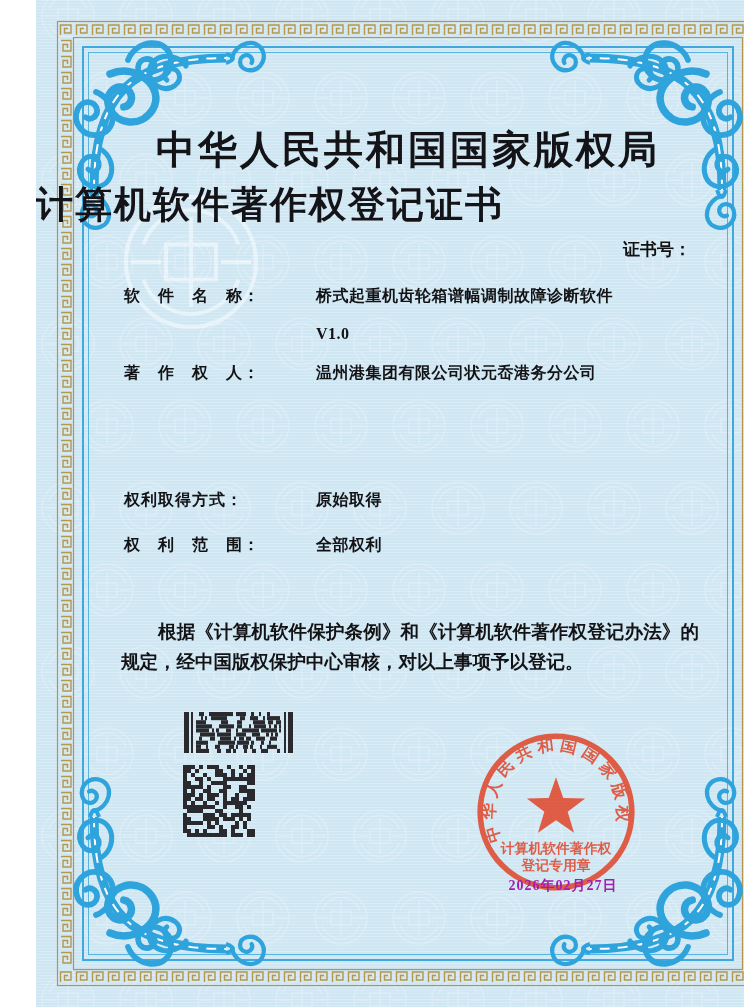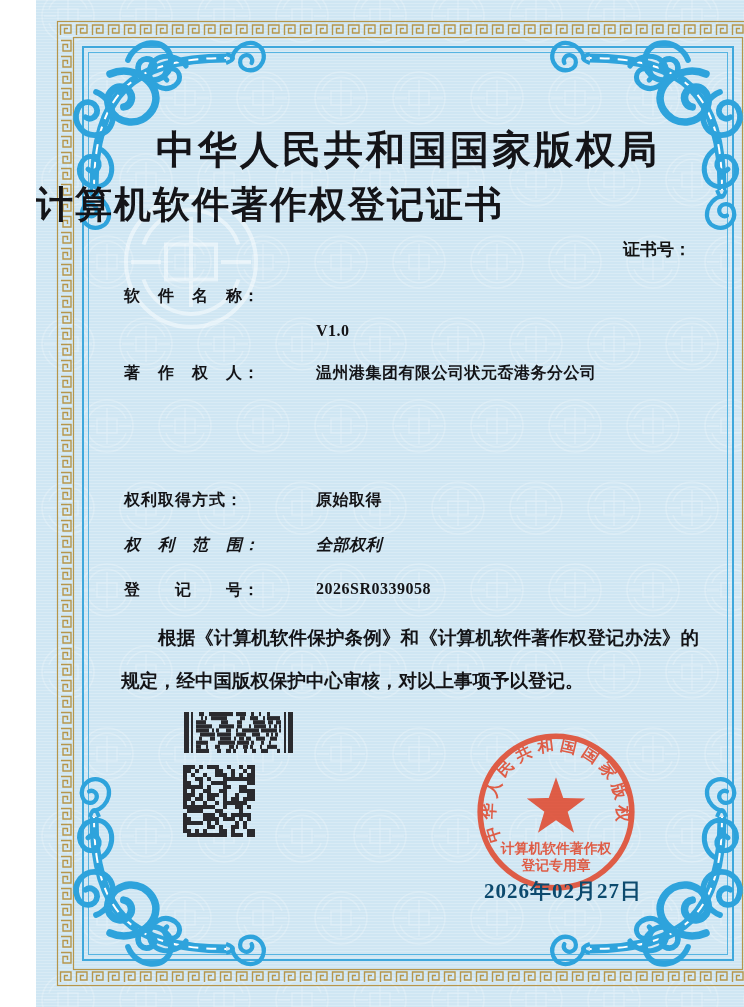--- a/index.html
+++ b/index.html
@@ -20,29 +20,29 @@
   .blue-frame-inner{position:absolute;left:52px;top:52px;right:52px;bottom:52px;border:1px solid #56b4e2;pointer-events:none;}
   .title1{position:absolute;left:0;top:123px;width:744px;text-align:center;
     font-size:39px;font-weight:bold;letter-spacing:3px;color:#141418;}
   .title2{position:absolute;left:0;top:180px;width:744px;text-align:left;
     font-size:37px;font-weight:bold;letter-spacing:2px;color:#141418;}
   .certno{position:absolute;top:238px;right:89px;font-size:17px;font-weight:bold;
     display:flex;gap:14px;color:#111;flex-direction:column;}
   .field-row{position:absolute;left:88px;display:flex;font-weight:bold;font-size:16px;color:#131316;}
   .field-label{white-space:pre;width:192px;flex:0 0 192px;letter-spacing:1px;}
   .field-value{white-space:pre-line;letter-spacing:.5px;}
-  .row1{top:286px;} .row2{top:363px;} .row3{top:490px;} .row4{top:535px;font-style:italic;} .row5{top:580px;}
+  .row1{top:286px;} .row2{top:363px;} .row3{top:490px;} .row4{top:535px;} .row5{top:580px;}
   .statement{position:absolute;left:85px;top:617px;width:578px;
-    font-size:18.5px;font-weight:bold;line-height:43px;text-indent:2em;
+    font-size:18.5px;font-weight:bold;line-height:30px;text-indent:2em;
     text-align:justify;color:#131316;}
   .barcode{position:absolute;left:148px;top:712px;}
   .matrix{position:absolute;left:147px;top:765px;}
   .seal{position:absolute;left:436px;top:728px;}
   .date{position:absolute;left:438px;top:877px;width:178px;text-align:center;
-    font-size:21px;font-weight:bold;letter-spacing:1px;color:#0c4a6e;}
+    font-size:14px;font-weight:bold;letter-spacing:1px;color:#a21caf;}
 </style>
 </head>
 <body>
 
 <div class="page">
 
   <svg class="layer" width="744" height="1007" aria-hidden="true">
     <defs>
       <g id="emblem" stroke="#ffffff" fill="none" stroke-width="1.6">
         <circle r="26"></circle>
@@ -433,38 +433,34 @@
 
   <div class="title1">中华人民共和国国家版权局</div>
   <div class="title2">计算机软件著作权登记证书</div>
 
   <div class="certno">
     <span>证书号：</span>
   </div>
 
   <div class="field-row row1">
     <span class="field-label">软　件　名　称：</span>
-    <span class="field-value"><br>
+    <span class="field-value"><span>桥式起重机齿轮箱谱幅调制故障诊断软件</span><br>
        <span>V1.0</span></span>
   </div>
   <div class="field-row row2">
     <span class="field-label">著　作　权　人：</span>
     <span class="field-value">温州港集团有限公司状元岙港务分公司</span>
   </div>
   <div class="field-row row3">
     <span class="field-label">权利取得方式：</span>
     <span class="field-value">原始取得</span>
   </div>
   <div class="field-row row4">
     <span class="field-label">权　利　范　围：</span>
     <span class="field-value">全部权利</span>
-  </div>
-  <div class="field-row row5">
-    <span class="field-label">登　　记　　号：</span>
-    <span class="field-value">2026SR0339058</span>
   </div>
 
   <div class="statement">根据《计算机软件保护条例》和《计算机软件著作权登记办法》的规定，经中国版权保护中心审核，对以上事项予以登记。</div>
 
   <svg class="barcode" width="112" height="41" aria-hidden="true">
     <g id="bars" fill="#2a2a2e">
         <rect x="0" y="0" width="5" height="41"></rect>
         <rect x="7" y="0" width="2" height="41"></rect>
         <rect x="104" y="0" width="5" height="41"></rect>
         <rect x="100" y="0" width="2" height="41"></rect>

